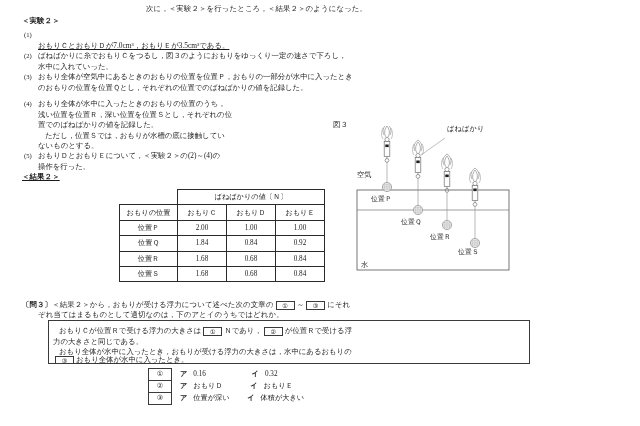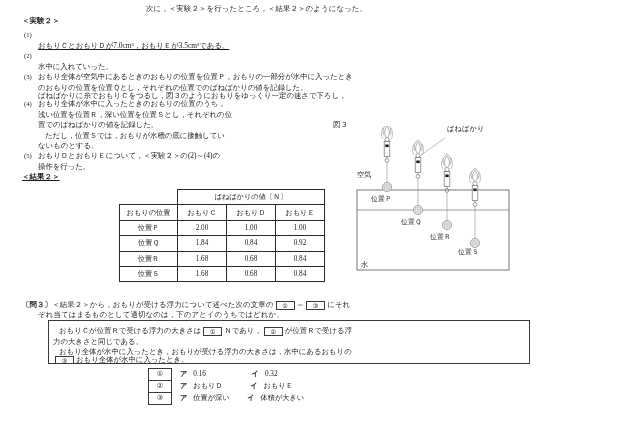--- a/index.html
+++ b/index.html
@@ -115,21 +115,21 @@
 
 <div class="page">
 
   <div class="t" id="intro-line">次に，＜実験２＞を行ったところ，＜結果２＞のようになった。</div>
   <div class="t b" id="exp2-heading">＜実験２＞</div>
 
   <div class="num" style="left:24px; top:31px;">(1)</div>
   <div class="body-col u" style="left:38px; top:40.5px;">おもりＣとおもりＤが7.0cm³，おもりＥが3.5cm³である。</div>
 
   <div class="num" style="left:24px; top:52px;">(2)</div>
-  <div class="body-col" style="left:38px; top:51px;margin-top:40px;">ばねばかりに糸でおもりＣをつるし，図３のようにおもりをゆっくり一定の速さで下ろし，</div>
+  <div class="body-col" style="left:38px; top:51px;">ばねばかりに糸でおもりＣをつるし，図３のようにおもりをゆっくり一定の速さで下ろし，</div>
   <div class="body-col" style="left:38px; top:61.5px;">水中に入れていった。</div>
 
   <div class="num" style="left:24px; top:73px;">(3)</div>
   <div class="body-col" style="left:38px; top:72px;">おもり全体が空気中にあるときのおもりの位置を位置Ｐ，おもりの一部分が水中に入ったとき</div>
   <div class="body-col" style="left:38px; top:82.5px;">のおもりの位置を位置Ｑとし，それぞれの位置でのばねばかりの値を記録した。</div>
 
   <div class="num" style="left:24px; top:100px;">(4)</div>
   <div class="body-col" style="left:38px; top:109.5px;">浅い位置を位置Ｒ，深い位置を位置Ｓとし，それぞれの位</div>
   <div class="body-col" style="left:38px; top:99px;">おもり全体が水中に入ったときのおもりの位置のうち，</div>
   <div class="body-col" style="left:38px; top:120px;">置でのばねばかりの値を記録した。</div>

